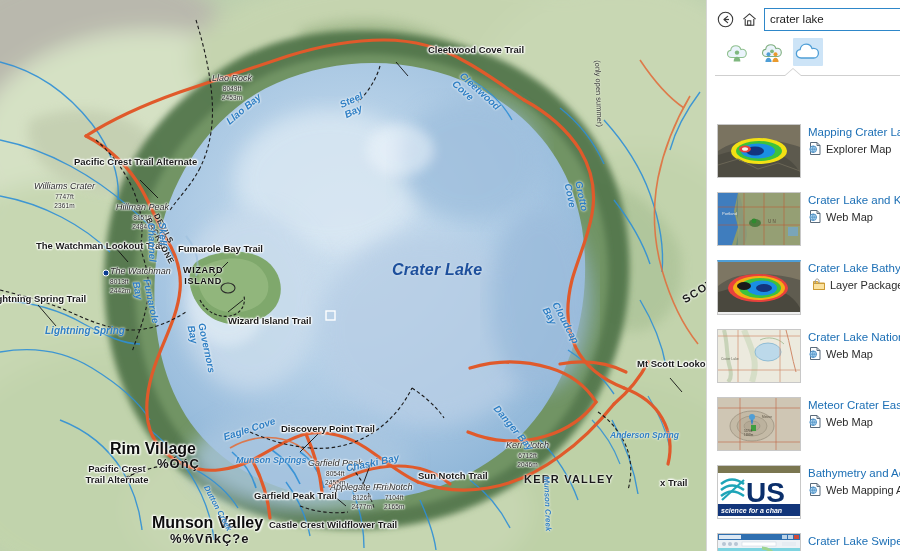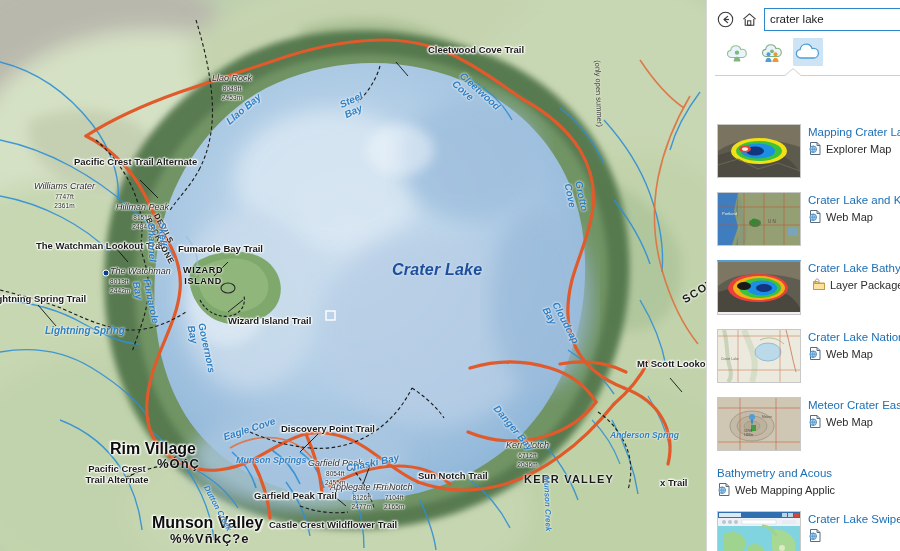--- a/index.html
+++ b/index.html
@@ -603,20 +603,36 @@
                 <circle cx="5.2" cy="8.2" r="3.3" fill="#bfe0f5" stroke="#3f86c0" stroke-width=".9"></circle>
                 <path d="M2,8.2 H8.5 M5.2,5 C6.6,6.8 6.6,9.6 5.2,11.4 C3.8,9.6 3.8,6.8 5.2,5Z" fill="none" stroke="#3f86c0" stroke-width=".7"></path>
               </svg>
             </span>
             <span>Web Map</span>
           </div>
         </div>
       </div>
 
       <div class="result">
+        <div class="thumb">
+          <svg width="82" height="52" viewBox="0 0 82 52">
+            <rect width="82" height="52" fill="#ffffff"></rect>
+            <rect x="0" y="0" width="82" height="7" fill="#6a6a4a"></rect>
+            <path d="M0,0 H82 V7 H0 Z" fill="#7a7650"></path>
+            <g fill="none" stroke="#1ea5b8" stroke-width="2.4">
+              <path d="M3,18 C10,12 18,12 26,18"></path>
+              <path d="M3,24 C10,18 18,18 26,24"></path>
+              <path d="M3,30 C10,24 18,24 26,30"></path>
+            </g>
+            <path d="M4,34 L26,14" stroke="#1ea5b8" stroke-width="2.2" fill="none"></path>
+            <text x="28" y="36" font-family="sans-serif" font-size="28" font-weight="bold" fill="#0b2f6b">US</text>
+            <rect x="0" y="38" width="82" height="12" fill="#12357a"></rect>
+            <text x="3" y="47" font-family="sans-serif" font-size="7" font-style="italic" font-weight="bold" fill="#ffffff">science for a chan</text>
+          </svg>
+        </div>
         <div class="rinfo">
           <div class="rtitle">Bathymetry and Acous</div>
           <div class="rtype">
             <span class="ti">
               <svg width="14" height="15" viewBox="0 0 14 15">
                 <path d="M2.5,1.5 H9 L12,4.5 V13.5 H2.5 Z" fill="#fff" stroke="#5a6a7a" stroke-width="1"></path>
                 <path d="M9,1.5 V4.5 H12" fill="none" stroke="#5a6a7a" stroke-width="1"></path>
                 <circle cx="5.2" cy="8.2" r="3.3" fill="#bfe0f5" stroke="#3f86c0" stroke-width=".9"></circle>
                 <path d="M2,8.2 H8.5 M5.2,5 C6.6,6.8 6.6,9.6 5.2,11.4 C3.8,9.6 3.8,6.8 5.2,5Z" fill="none" stroke="#3f86c0" stroke-width=".7"></path>
               </svg>

